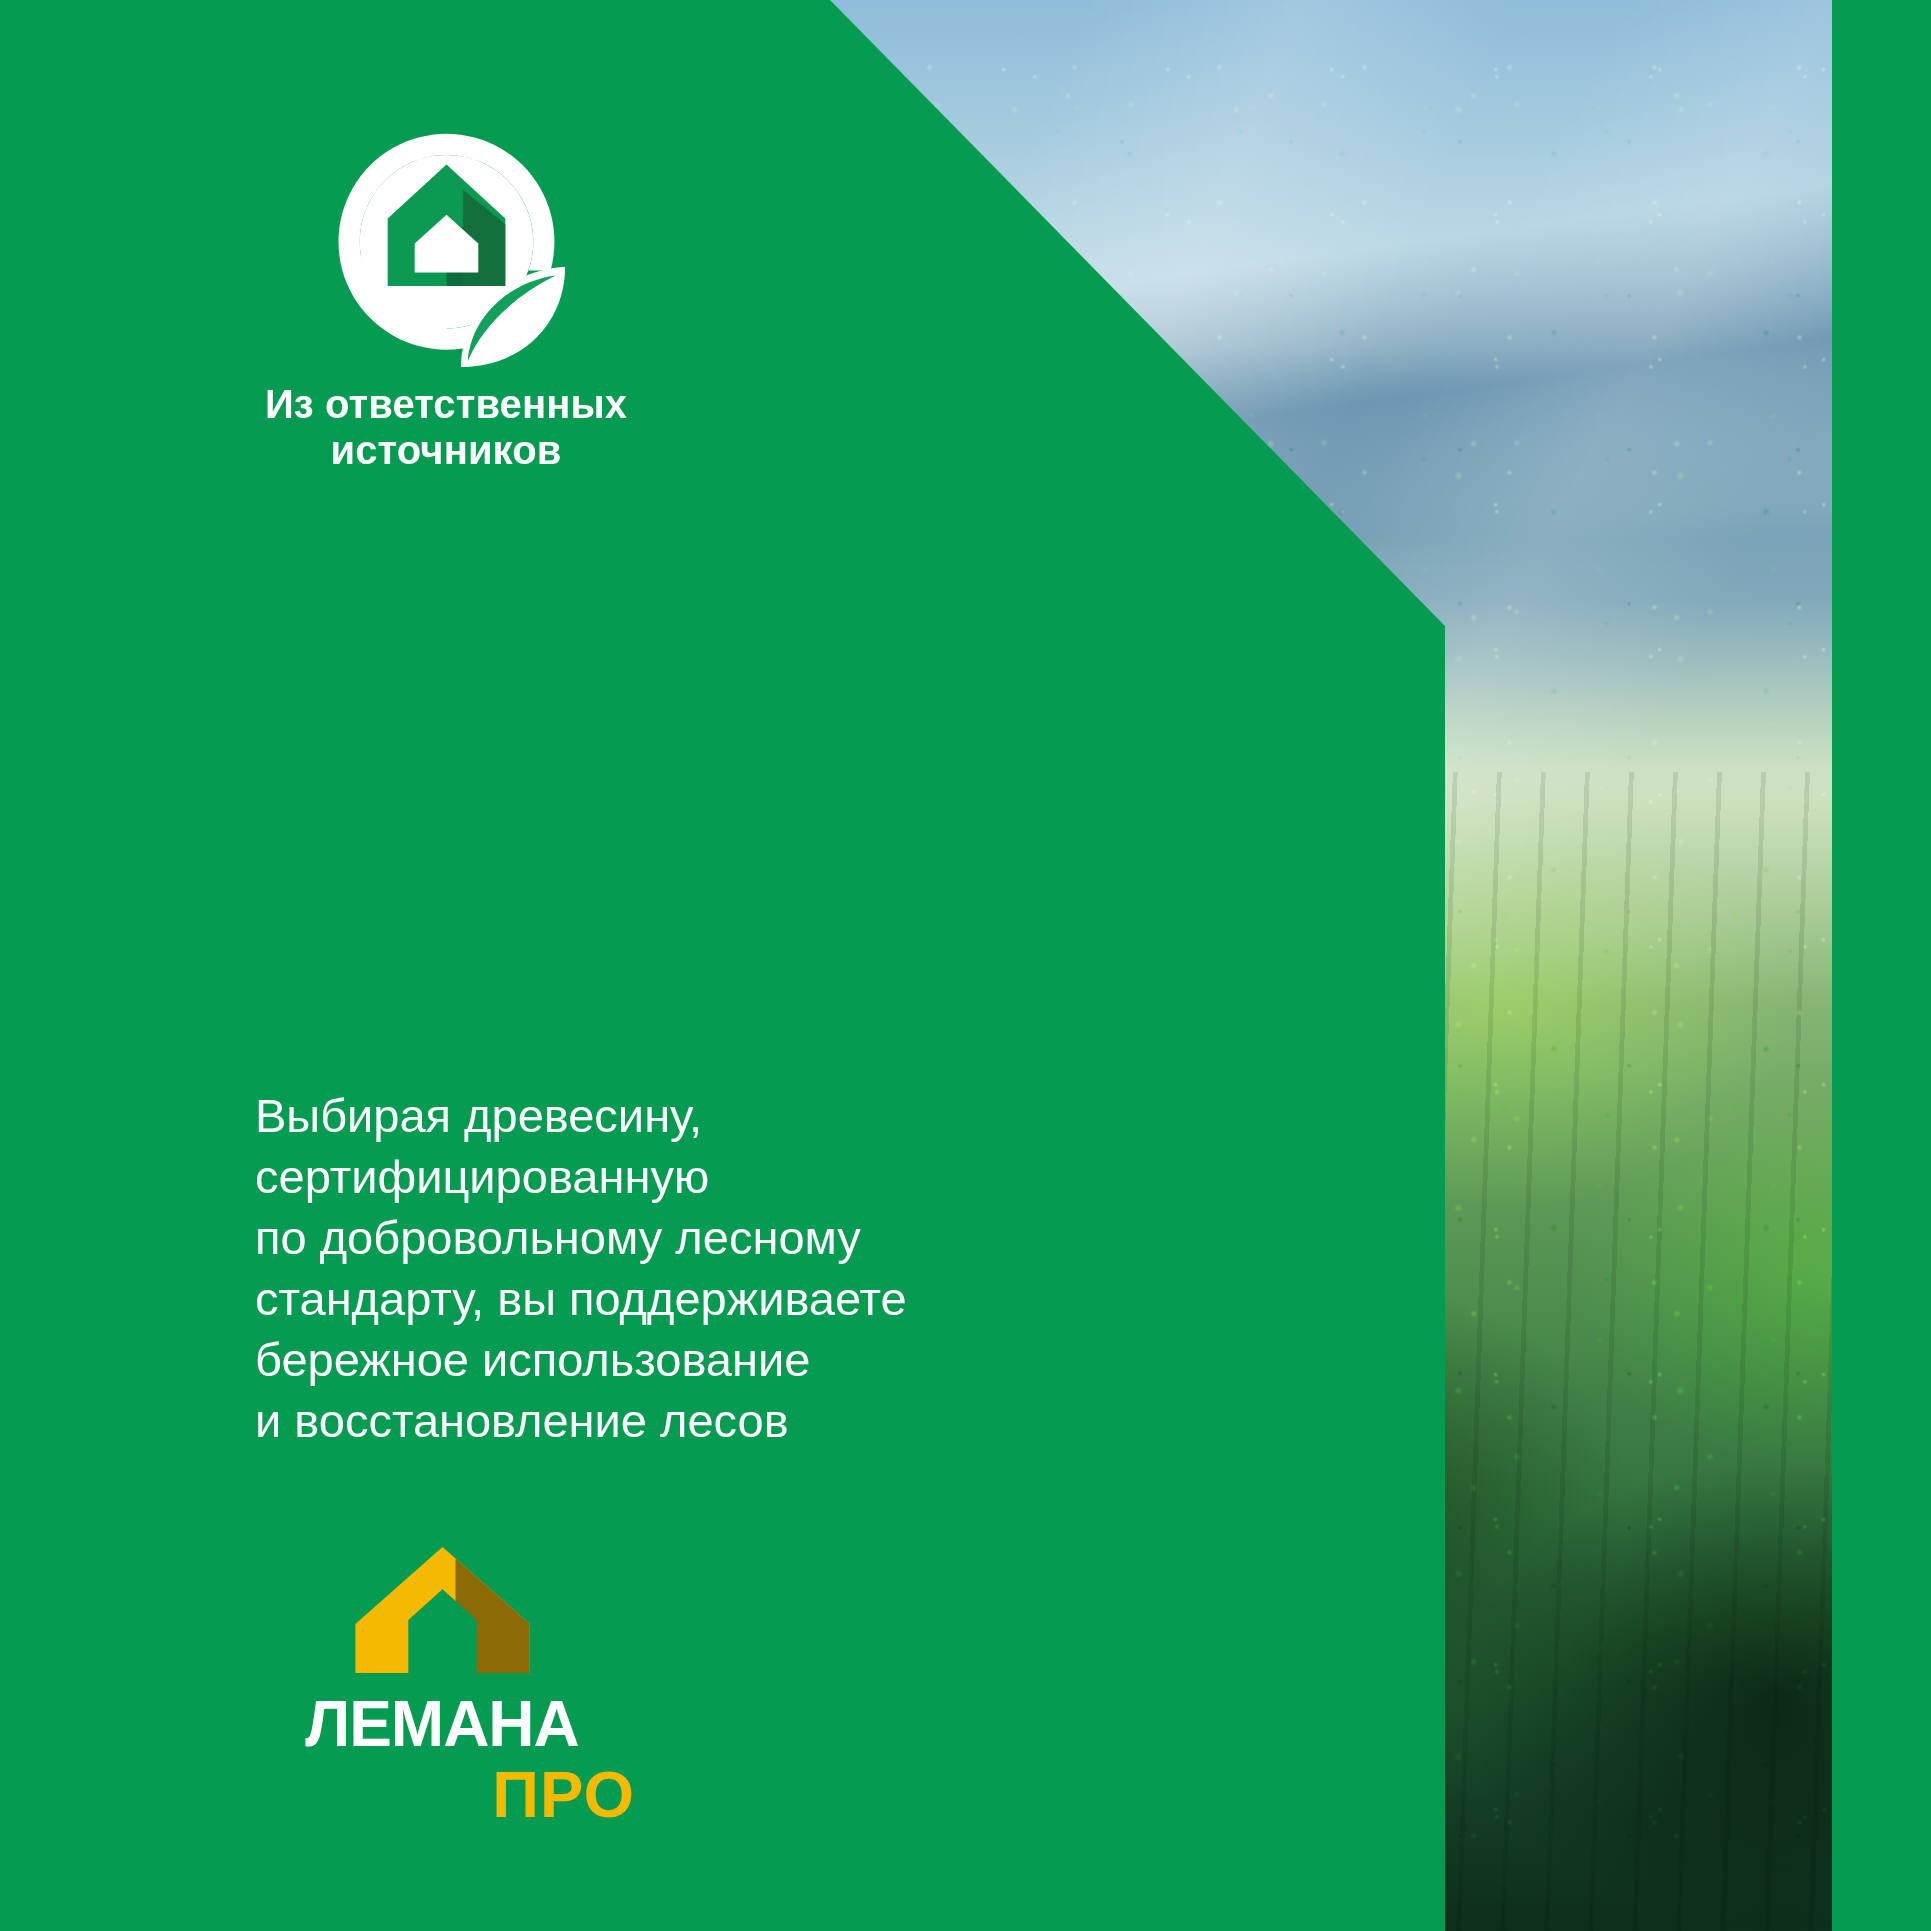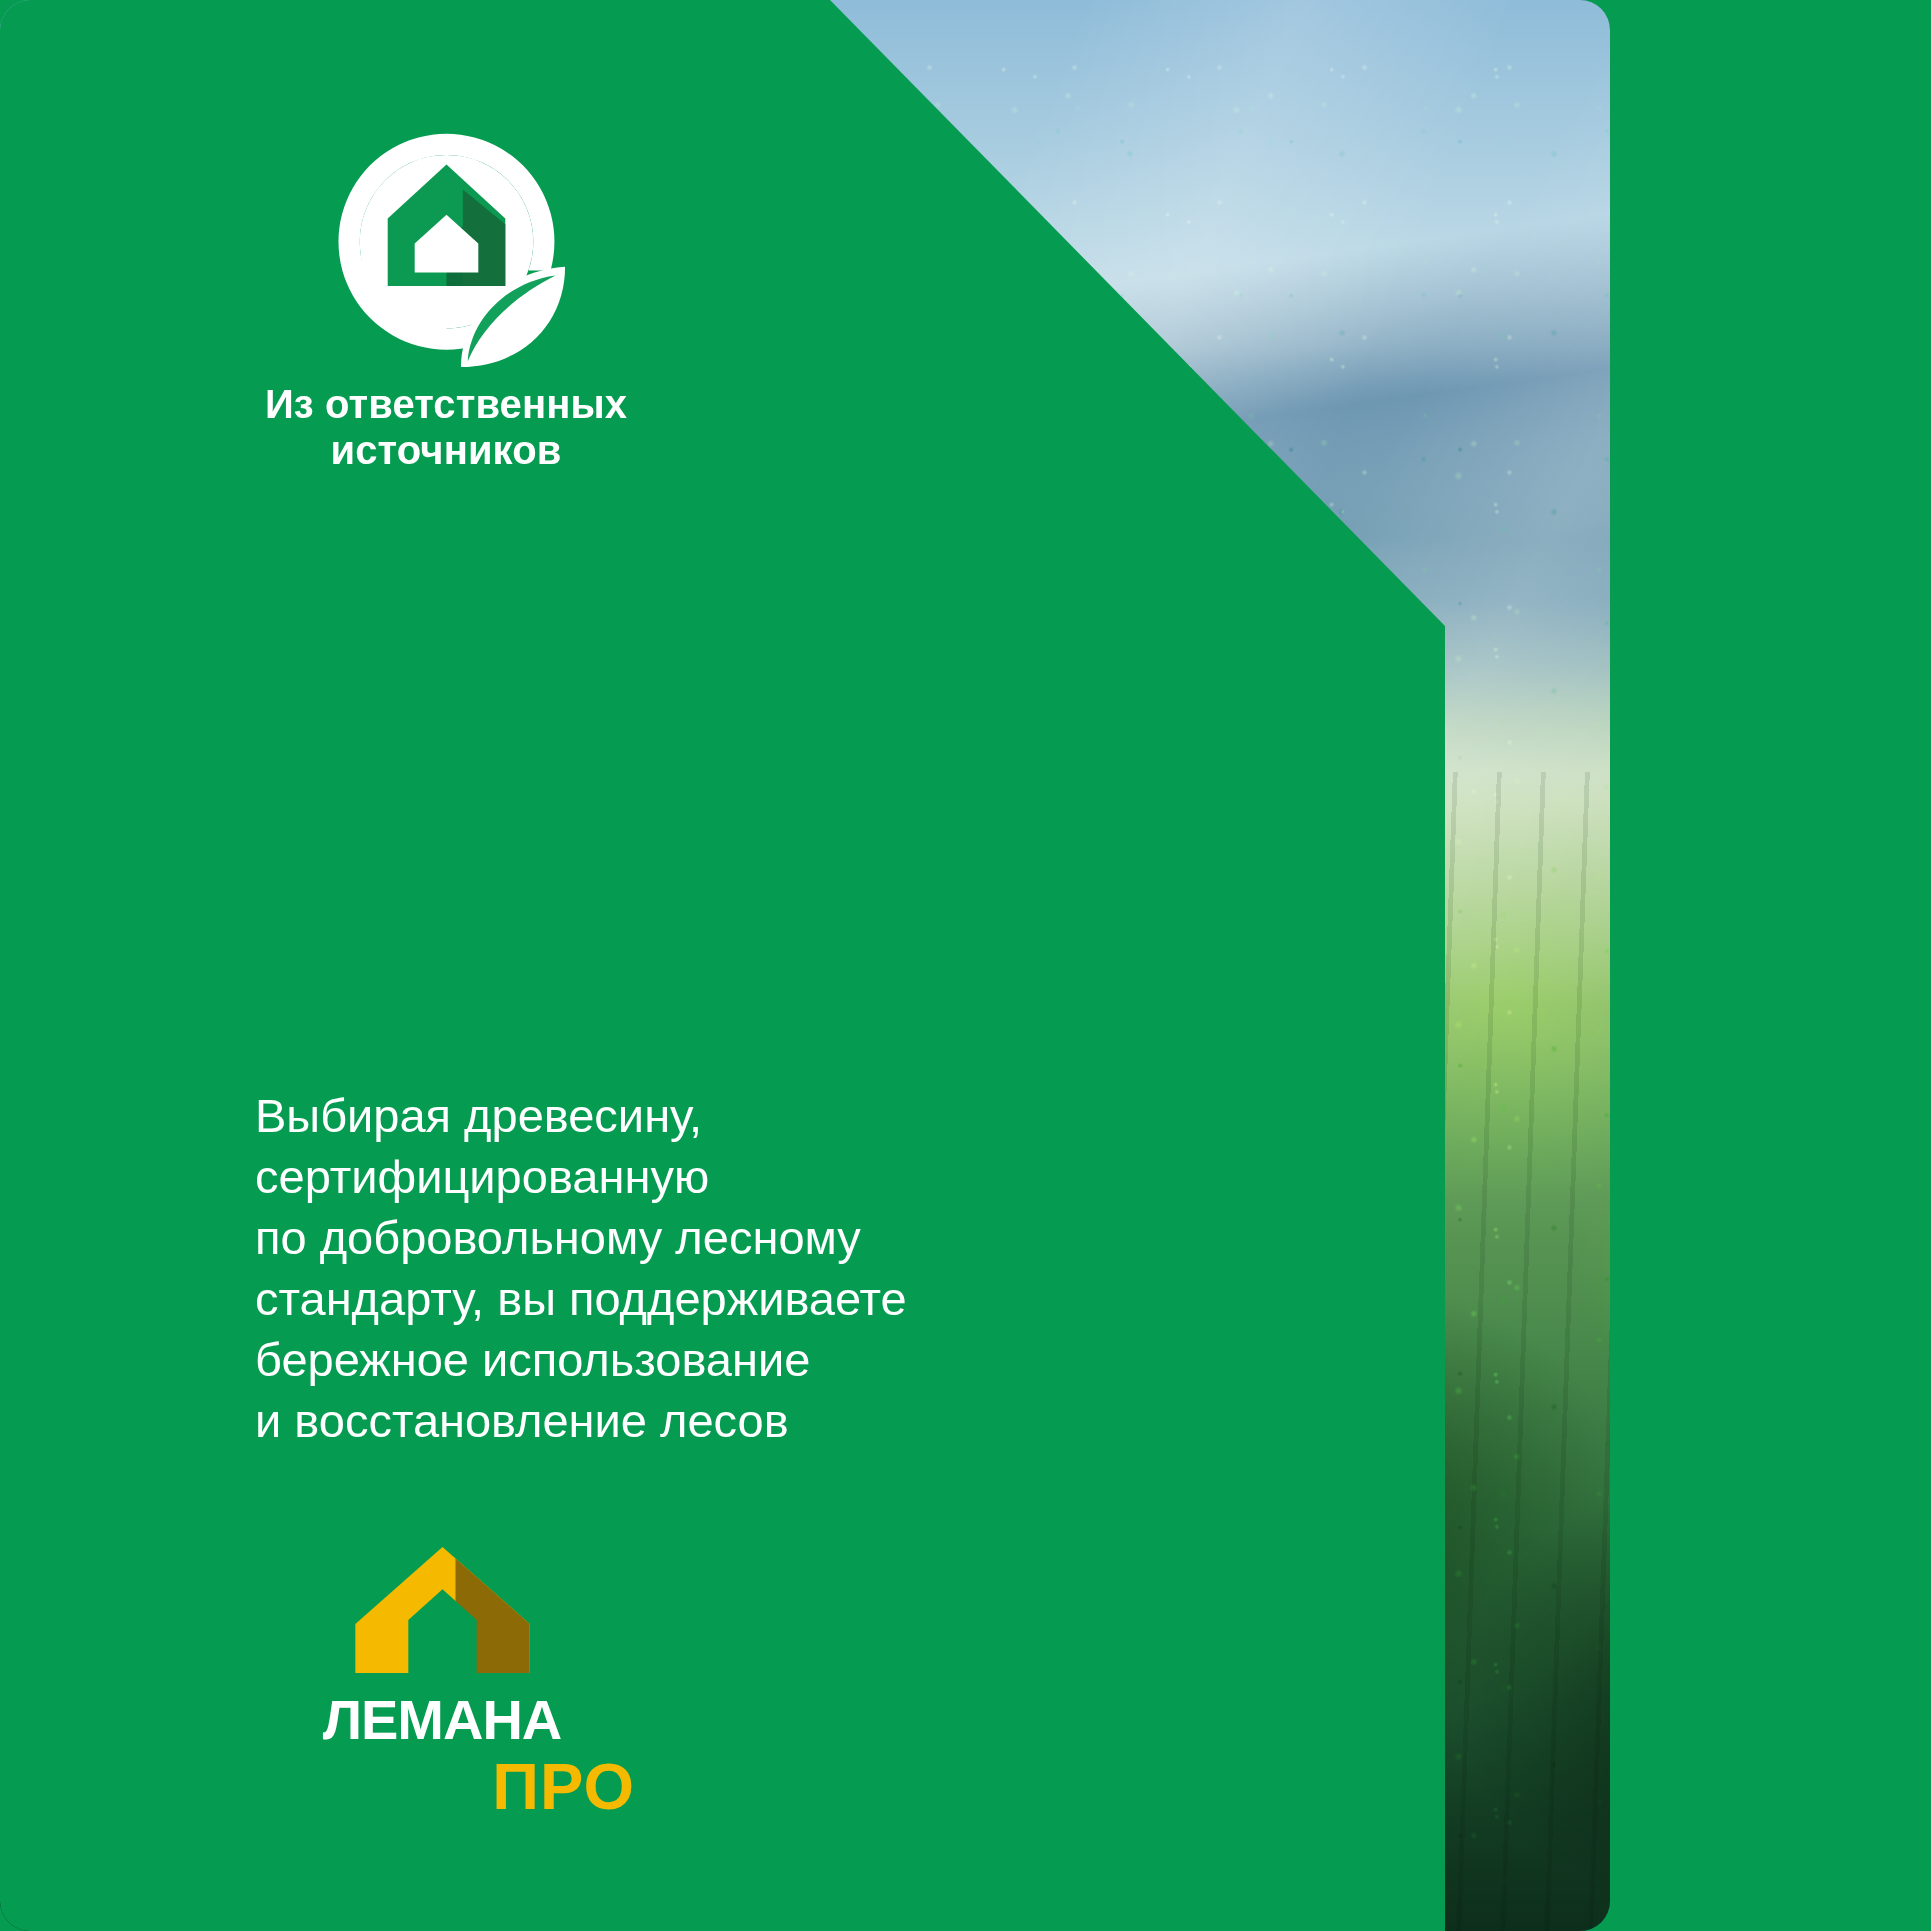--- a/index.html
+++ b/index.html
@@ -1,21 +1,21 @@
 <!DOCTYPE html>
 <html><head>
 <meta charset="utf-8">
 <style>
   html,body{margin:0;padding:0;}
   body{
     width:1931px;height:1931px;overflow:hidden;
     font-family:"Liberation Sans","DejaVu Sans",sans-serif;
     background:#059C51;
   }
-  .poster{position:relative;width:1610px;height:1931px;overflow:hidden;background:#0f766e;border-radius:30px;}
+  .poster{position:relative;width:1832px;height:1931px;overflow:hidden;background:#0f766e;}
 
   
   .photo{
     position:absolute;left:0;top:0;width:1931px;height:1931px;
     background:
       
       linear-gradient(112deg, rgba(255,255,255,0.00) 40%, rgba(255,255,255,0.17) 48%, rgba(255,255,255,0.00) 56%),
       linear-gradient(118deg, rgba(255,255,255,0.00) 55%, rgba(255,255,255,0.13) 62%, rgba(255,255,255,0.00) 69%),
       
       linear-gradient(180deg, rgba(255,255,255,0) 28%, rgba(222,236,228,0.55) 40%, rgba(255,255,255,0) 52%),
@@ -111,21 +111,21 @@
     position:absolute;left:255px;top:1038px;
     color:#fff;font-size:47px;line-height:1.30;
     white-space:pre-line;font-weight:normal;
   }
 
   
   .brand{position:absolute;left:249px;top:1545px;width:386px;}
   .brand-house{display:block;margin:0 auto;width:179px;height:130px;}
   .brand-name{
     margin-top:17.4px;text-align:center;color:#fff;font-weight:bold;
-    font-size:56px;line-height:1;letter-spacing:-1px;
+    font-size:64px;line-height:1;letter-spacing:-1px;
   }
   .brand-sub{
     margin-top:5.8px;text-align:right;color:#F5BA00;font-weight:bold;
     font-size:65px;line-height:1;letter-spacing:1px;
   }
 </style>
 </head>
 <body>
 
 <div class="poster">

